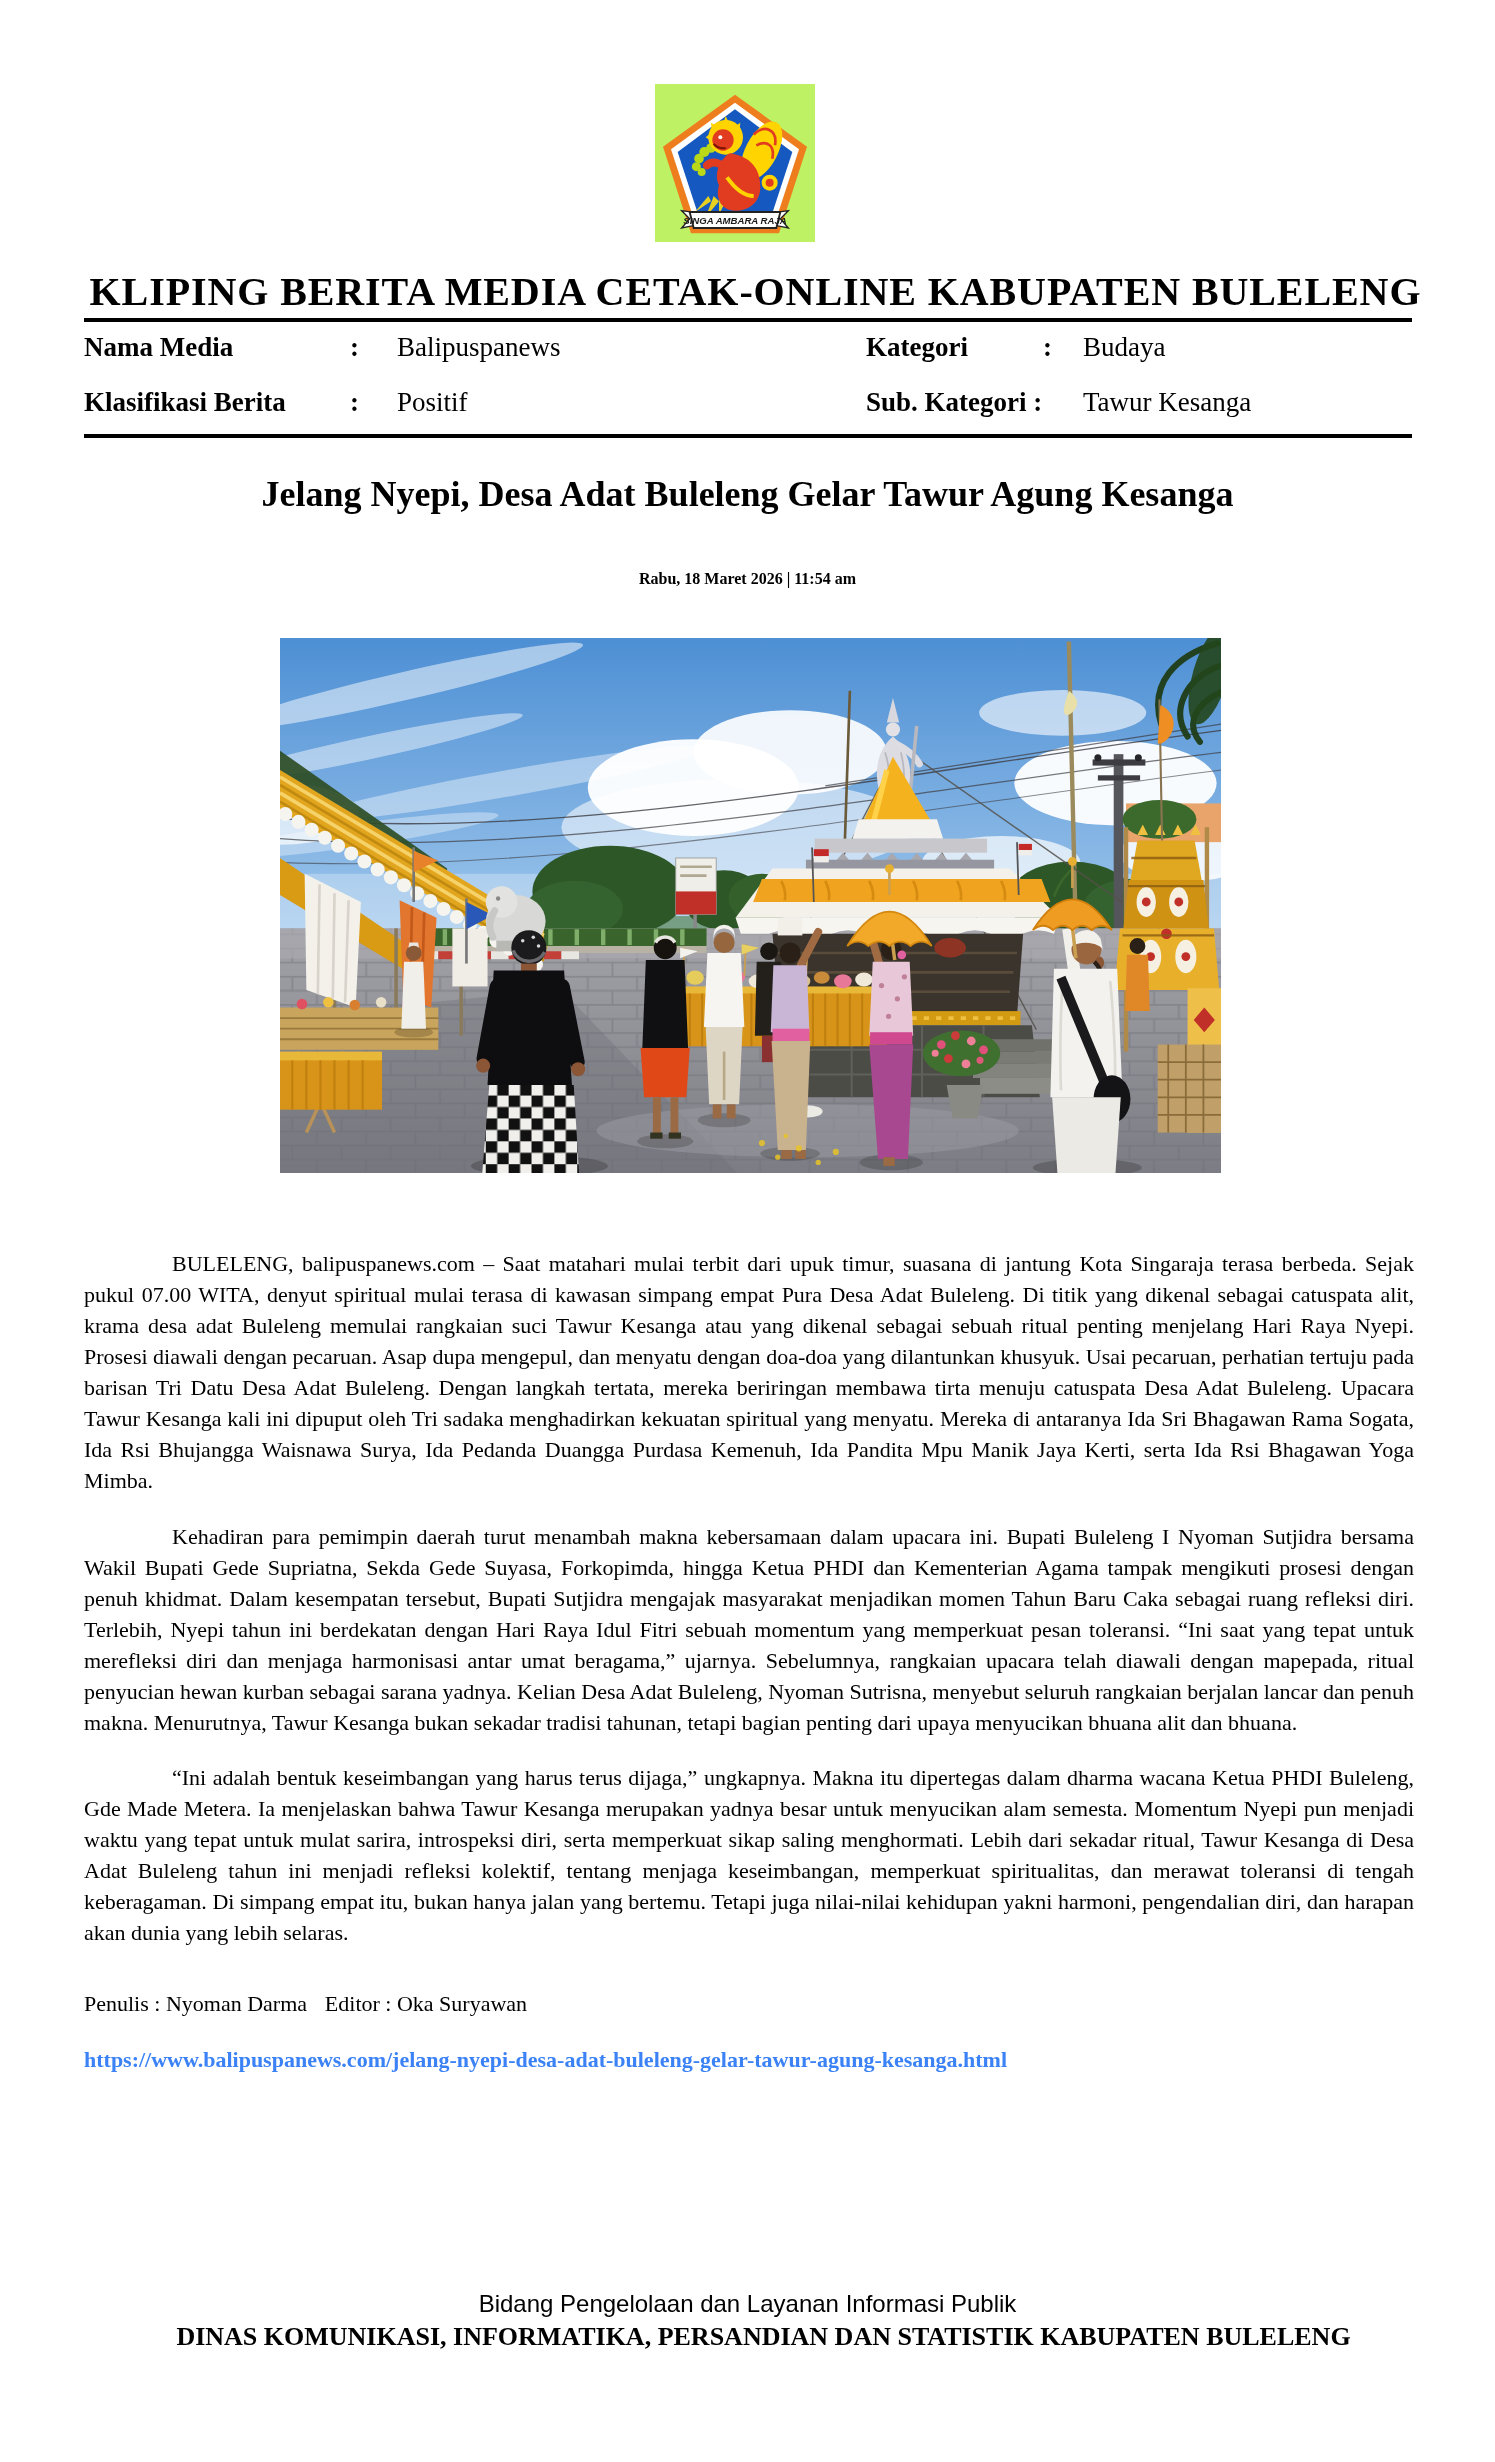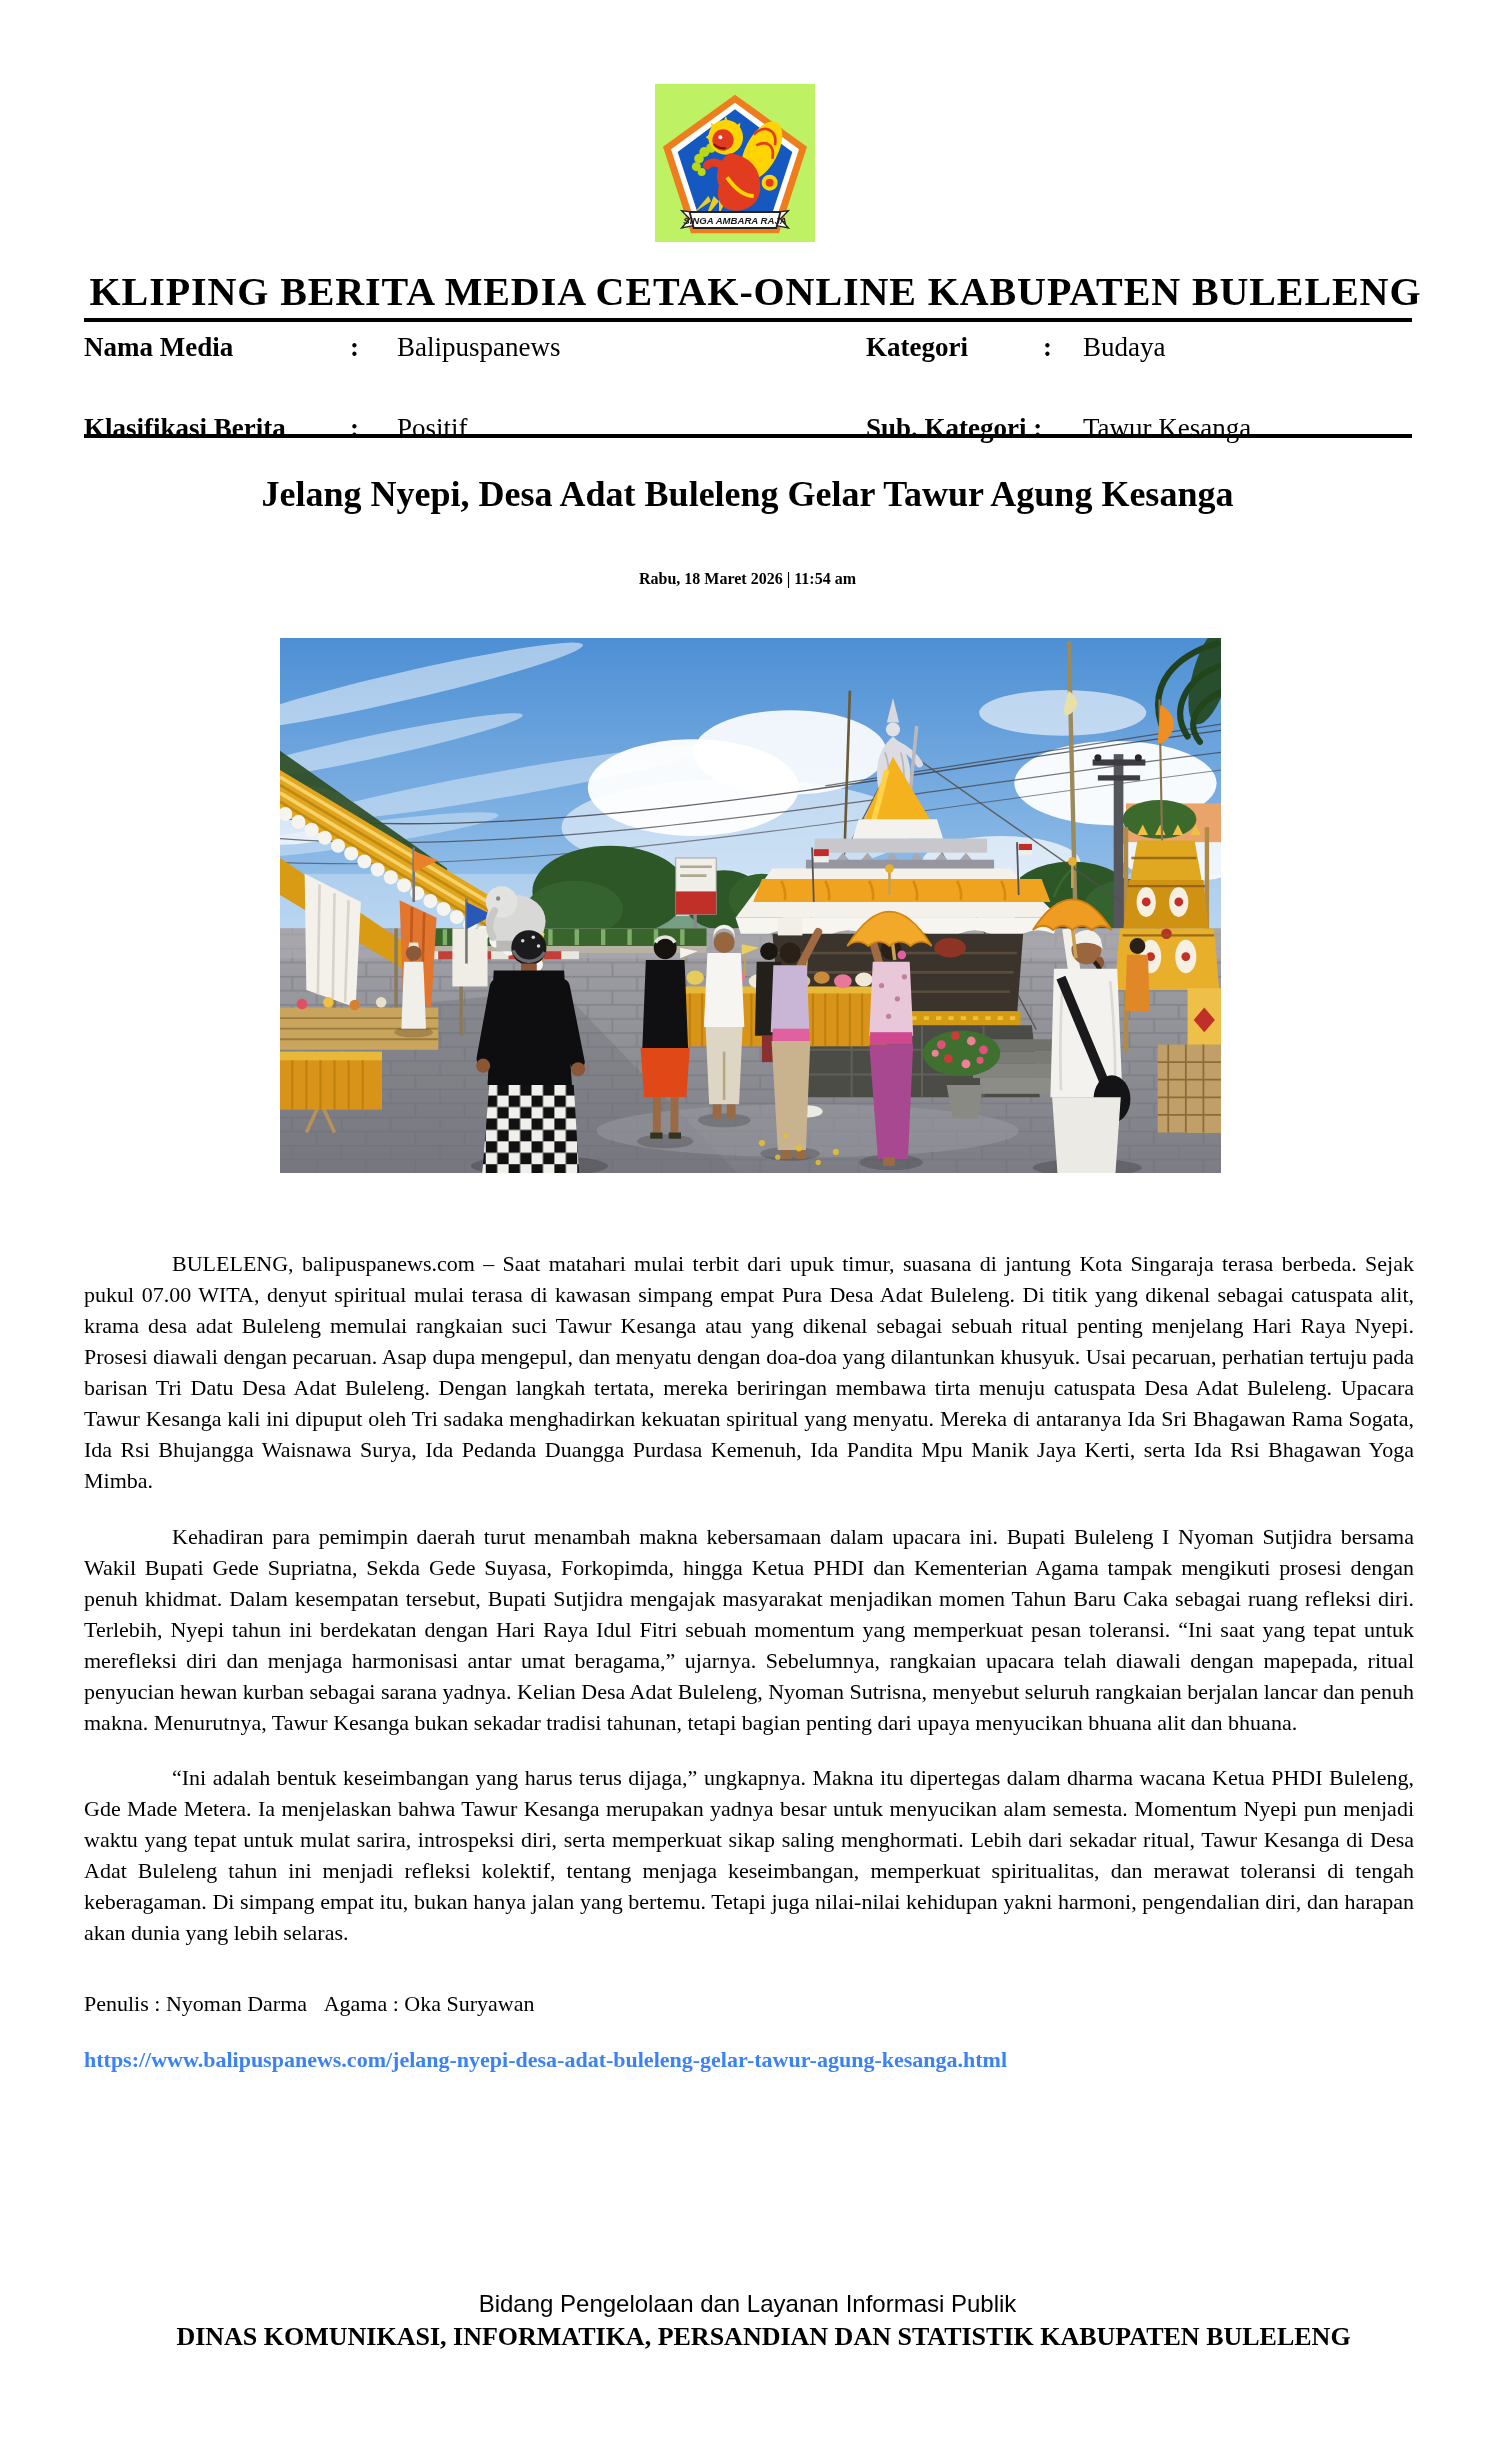--- a/index.html
+++ b/index.html
@@ -4,21 +4,21 @@
 <style>
   html,body{margin:0;padding:0;background:#e9e9e9;}
   .page{position:relative;width:1495px;height:2462px;background:#ffffff;margin:0 auto;
         font-family:"Liberation Serif",serif;color:#000;overflow:hidden;}
   .logo-box{position:absolute;left:655px;top:84px;width:160px;height:158px;background:#bef264;font-style:italic;}
   .doc-title{position:absolute;top:260px;left:0;width:100%;text-align:center;margin:8px;
              font-size:40px;font-weight:bold;letter-spacing:0.9px;}
   .rule{position:absolute;left:84px;width:1328px;height:4.4px;background:#000;}
   .rule-1{top:318px;} .rule-2{top:434px;}
   .meta-row{position:absolute;left:0;width:100%;height:39px;font-size:27px;}
-  .meta-row-1{top:332px;} .meta-row-2{top:387px;margin-top:26px;}
+  .meta-row-1{top:332px;} .meta-row-2{top:387px;}
   .m{position:absolute;white-space:nowrap;}
   .m-label{font-weight:bold;}
   .art-title{position:absolute;top:473px;left:0;width:100%;text-align:center;margin:0;
              font-size:36px;font-weight:bold;}
   .art-date{position:absolute;top:526px;left:0;width:100%;text-align:center;
             font-size:16px;font-weight:bold;margin-top:44px;}
   .photo{position:absolute;left:280px;top:638px;width:941px;height:535px;}
   .photo svg{display:block;width:100%;height:100%;}
   .body-text{position:absolute;left:84px;top:1248px;width:1330px;}
   .body-text p{margin:0 0 24.6px 0;font-size:22px;line-height:31px;text-align:justify;
@@ -578,21 +578,21 @@
 
   <div class="body-text">
     <p>BULELENG, balipuspanews.com – Saat matahari mulai terbit dari upuk timur, suasana di jantung Kota Singaraja terasa berbeda. Sejak pukul 07.00 WITA, denyut spiritual mulai terasa di kawasan simpang empat Pura Desa Adat Buleleng. Di titik yang dikenal sebagai catuspata alit, krama desa adat Buleleng memulai rangkaian suci Tawur Kesanga atau yang dikenal sebagai sebuah ritual penting menjelang Hari Raya Nyepi. Prosesi diawali dengan pecaruan. Asap dupa mengepul, dan menyatu dengan doa-doa yang dilantunkan khusyuk. Usai pecaruan, perhatian tertuju pada barisan Tri Datu Desa Adat Buleleng. Dengan langkah tertata, mereka beriringan membawa tirta menuju catuspata Desa Adat Buleleng. Upacara Tawur Kesanga kali ini dipuput oleh Tri sadaka menghadirkan kekuatan spiritual yang menyatu. Mereka di antaranya Ida Sri Bhagawan Rama Sogata, Ida Rsi Bhujangga Waisnawa Surya, Ida Pedanda Duangga Purdasa Kemenuh, Ida Pandita Mpu Manik Jaya Kerti, serta Ida Rsi Bhagawan Yoga Mimba.</p>
     <p>Kehadiran para pemimpin daerah turut menambah makna kebersamaan dalam upacara ini. Bupati Buleleng I Nyoman Sutjidra bersama Wakil Bupati Gede Supriatna, Sekda Gede Suyasa, Forkopimda, hingga Ketua PHDI dan Kementerian Agama tampak mengikuti prosesi dengan penuh khidmat. Dalam kesempatan tersebut, Bupati Sutjidra mengajak masyarakat menjadikan momen Tahun Baru Caka sebagai ruang refleksi diri. Terlebih, Nyepi tahun ini berdekatan dengan Hari Raya Idul Fitri sebuah momentum yang memperkuat pesan toleransi. “Ini saat yang tepat untuk merefleksi diri dan menjaga harmonisasi antar umat beragama,” ujarnya. Sebelumnya, rangkaian upacara telah diawali dengan mapepada, ritual penyucian hewan kurban sebagai sarana yadnya. Kelian Desa Adat Buleleng, Nyoman Sutrisna, menyebut seluruh rangkaian berjalan lancar dan penuh makna. Menurutnya, Tawur Kesanga bukan sekadar tradisi tahunan, tetapi bagian penting dari upaya menyucikan bhuana alit dan bhuana.</p>
     <p>“Ini adalah bentuk keseimbangan yang harus terus dijaga,” ungkapnya. Makna itu dipertegas dalam dharma wacana Ketua PHDI Buleleng, Gde Made Metera. Ia menjelaskan bahwa Tawur Kesanga merupakan yadnya besar untuk menyucikan alam semesta. Momentum Nyepi pun menjadi waktu yang tepat untuk mulat sarira, introspeksi diri, serta memperkuat sikap saling menghormati. Lebih dari sekadar ritual, Tawur Kesanga di Desa Adat Buleleng tahun ini menjadi refleksi kolektif, tentang menjaga keseimbangan, memperkuat spiritualitas, dan merawat toleransi di tengah keberagaman. Di simpang empat itu, bukan hanya jalan yang bertemu. Tetapi juga nilai-nilai kehidupan yakni harmoni, pengendalian diri, dan harapan akan dunia yang lebih selaras.</p>
   </div>
 
   <div class="byline">
     <span>Penulis :</span>
     <span>Nyoman Darma</span><span class="gap"></span>
-    <span>Agama :</span>
+    <span>Editor :</span>
     <span>Oka Suryawan</span>
   </div>
 
   <a class="url" href="#">https://www.balipuspanews.com/jelang-nyepi-desa-adat-buleleng-gelar-tawur-agung-kesanga.html</a>
 
   <div class="footer-1">Bidang Pengelolaan dan Layanan Informasi Publik</div>
   <div class="footer-2">DINAS KOMUNIKASI, INFORMATIKA, PERSANDIAN DAN STATISTIK KABUPATEN BULELENG</div>
 
 </div>
 

